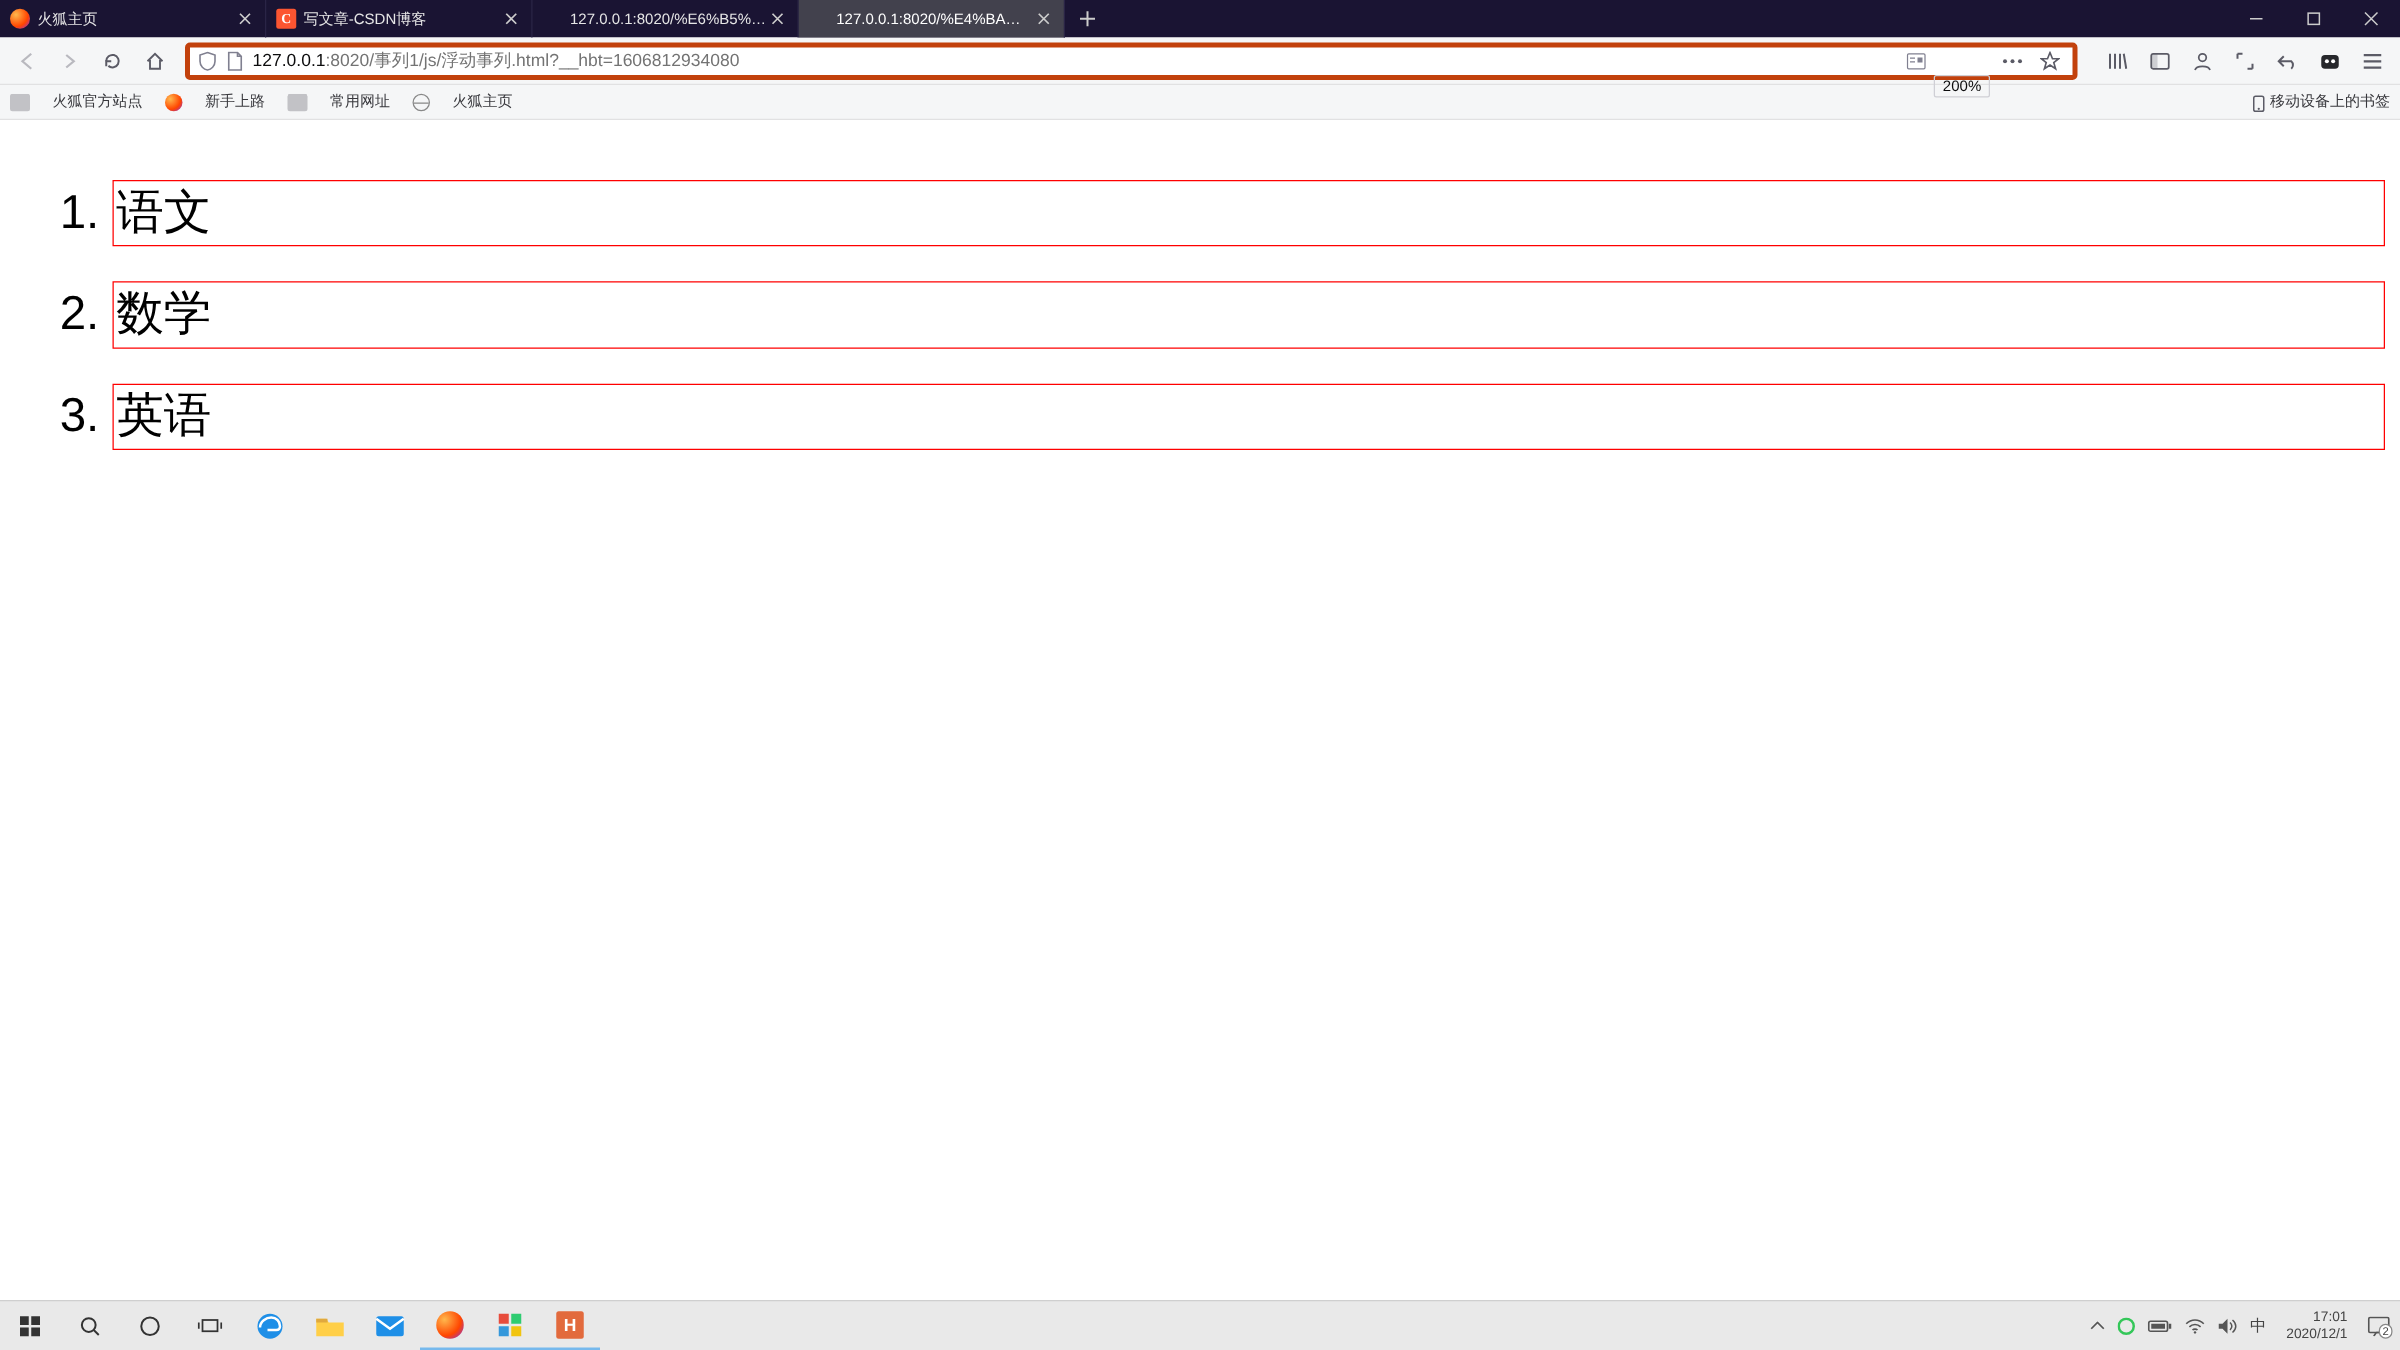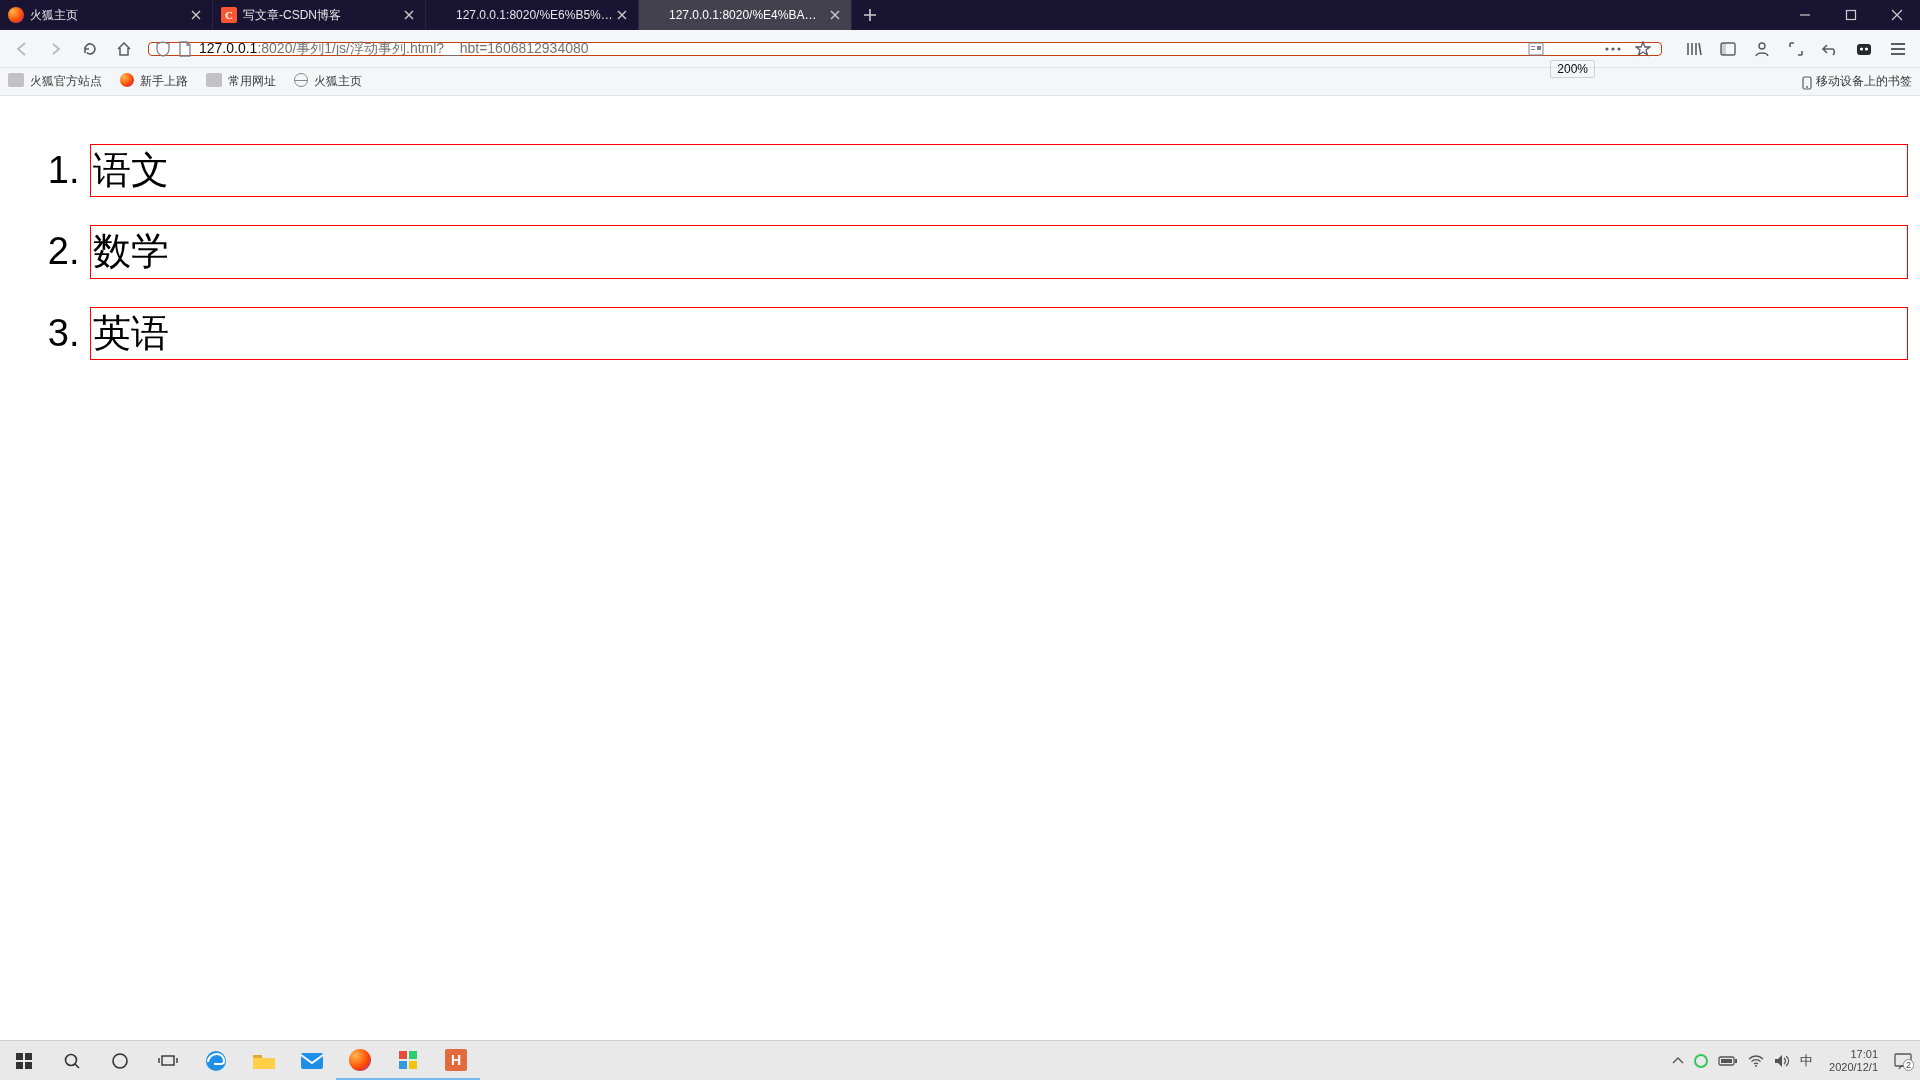--- a/index.html
+++ b/index.html
@@ -59,22 +59,22 @@
     .icon-btn {
       width: 32px; height: 30px;
       display:flex;align-items:center;justify-content:center;
       color:#5b5b66;
       border-radius:4px;
     }
     .icon-btn.disabled { color:#b9b9bf; }
     .urlbox {
       flex:1;
       margin: 0 8px 0 6px;
-      height: 14px;
-      border: 1px solid #c2410c;
+      height: 30px;
+      border: 4px solid #c2410c;
       border-radius: 4px;
       background:#fff;
       display:flex;
       align-items:center;
       padding: 0 6px;
       gap:6px;
       color:#5b5b66;
     }
     .urlbox .shield, .urlbox .page-icon {
       width:16px;height:16px;display:flex;align-items:center;justify-content:center;
@@ -92,21 +92,21 @@
     .bookmarks {
       height: 28px;
       background:#f5f6f7;
       border-bottom: 1px solid #e1e1e2;
       display:flex;
       align-items:center;
       padding: 0 8px;
       gap: 18px;
       color:#38383d;
     }
-    .bm-item { display:flex; align-items:flex-start; gap:6px; font-size:12px; }
+    .bm-item { display:flex; align-items:center; gap:18px; font-size:12px; }
     .bm-folder { width:16px;height:14px;background:#c2c2c6;border-radius:2px;
       border-top:3px solid #c2c2c6; position:relative; }
     .bm-globe { width:14px;height:14px;border:1.5px solid #888;border-radius:50%; position:relative; }
     .bm-globe::before{content:"";position:absolute;left:0;right:0;top:50%;border-top:1px solid #888;}
     .bm-ff{ width:14px;height:14px;border-radius:50%;
       background: radial-gradient(circle at 30% 30%, #ffb84d, #ff4500 60%, #7b2ff7 100%); }
     .mobile-bm { margin-left:auto; display:flex; align-items:flex-end; gap:4px; font-size:12px;}
 
     
     .viewport {

